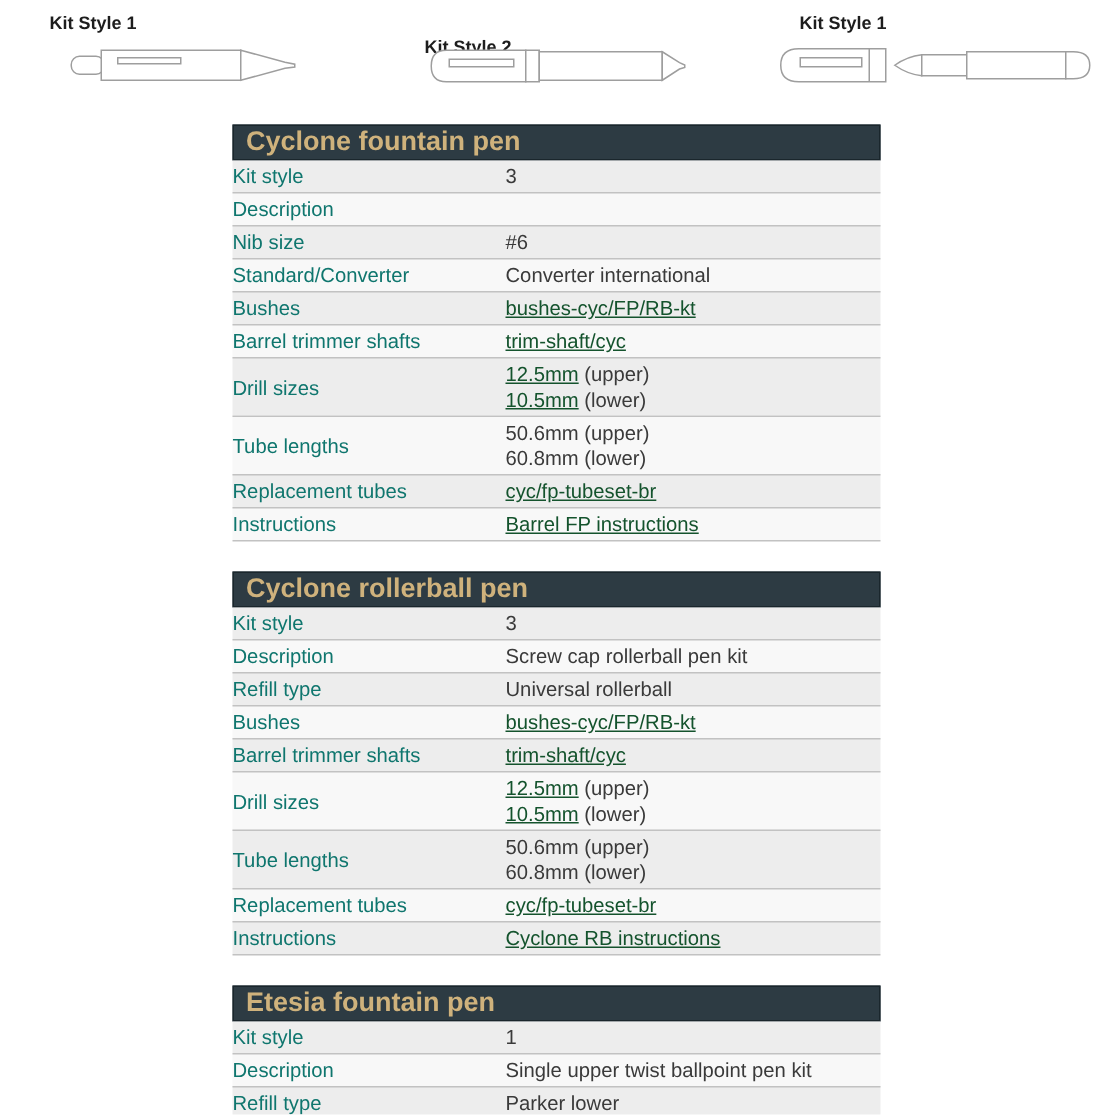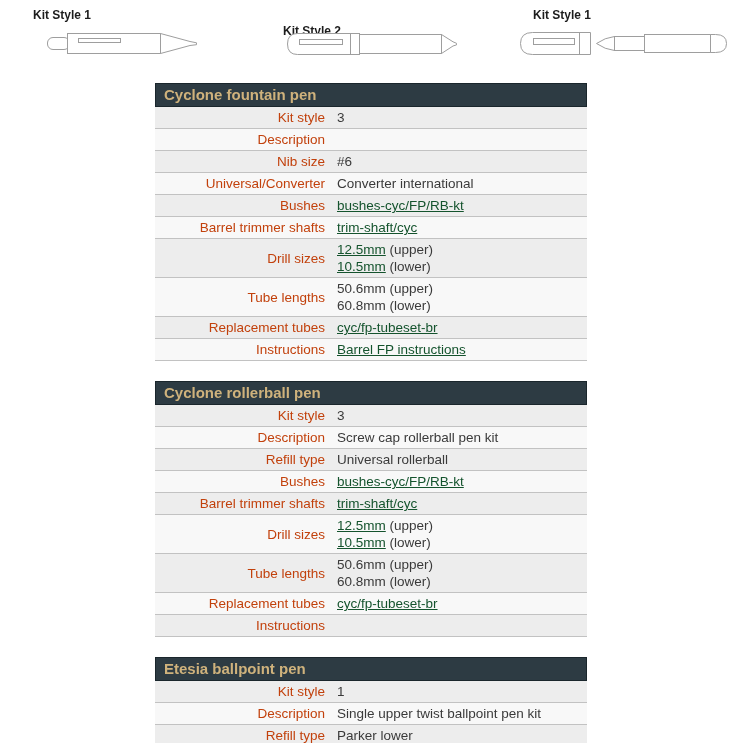--- a/index.html
+++ b/index.html
@@ -10,34 +10,34 @@
   }
   
   .kit-label{position:absolute;font-size:12px;font-weight:bold;color:#1d1d1d;white-space:nowrap;}
   .pen-svg{position:absolute;}
   .pen-svg svg{display:block;}
   
   .tables-wrap{position:absolute;left:155px;top:83px;width:432px;}
   .spec-table{margin-bottom:20px;border-bottom:1px solid #c2c2c2;}
   .spec-header{
     background:#2d3b43;border:1px solid #1a262c;
-    color:#cfb27c;font-weight:bold;font-size:15px;
+    color:#cfb27c;font-weight:bold;font-size:18px;
     padding:2px 8px 3px 8px;line-height:17px;height:17px;
   }
   .spec-body > .spec-row{
     display:flex;align-items:center;
     border-top:1px solid #c2c2c2;
     padding:2px 0;min-height:17px;
   }
   .spec-body > .spec-row:first-child{border-top:none;}
   .spec-body > .spec-row:nth-child(odd){background:#ededed;}
   .spec-body > .spec-row:nth-child(even){background:#f8f8f8;}
   .cell-label{
-    flex:0 0 170px;width:170px;text-align:right;
-    color:#c2410c;font-size:13.5px;line-height:17px;
+    flex:0 0 170px;width:170px;text-align:left;
+    color:#0f766e;font-size:13.5px;line-height:17px;
   }
   .cell-value{
     margin-left:12px;color:#3a3a3a;font-size:13.5px;line-height:17px;
   }
   .cell-value .vline{line-height:17px;}
   a.val-link{color:#14532d;text-decoration:underline;cursor:pointer;}
 </style>
 </head>
 <body>
 
@@ -92,21 +92,21 @@
         <div class="cell-value">3</div>
       </div>
       <div class="spec-row">
         <div class="cell-label">Description</div>
       </div>
       <div class="spec-row">
         <div class="cell-label">Nib size</div>
         <div class="cell-value">#6</div>
       </div>
       <div class="spec-row">
-        <div class="cell-label">Universal/Converter</div>
+        <div class="cell-label">Standard/Converter</div>
         <div class="cell-value">Converter international</div>
       </div>
       <div class="spec-row">
         <div class="cell-label">Bushes</div>
         <div class="cell-value"><a class="val-link">bushes-cyc/FP/RB-kt</a></div>
       </div>
       <div class="spec-row">
         <div class="cell-label">Barrel trimmer shafts</div>
         <div class="cell-value"><a class="val-link">trim-shaft/cyc</a></div>
       </div>
@@ -171,26 +171,27 @@
           <div class="vline">50.6mm (upper)</div>
           <div class="vline">60.8mm (lower)</div>
         </div>
       </div>
       <div class="spec-row">
         <div class="cell-label">Replacement tubes</div>
         <div class="cell-value"><a class="val-link">cyc/fp-tubeset-br</a></div>
       </div>
       <div class="spec-row">
         <div class="cell-label">Instructions</div>
+        <div class="cell-value"><a class="val-link">Cyclone RB instructions</a></div>
       </div>
     </div>
   </section>
 
   <section class="spec-table">
-    <header class="spec-header">Etesia ballpoint pen</header>
+    <header class="spec-header">Etesia fountain pen</header>
     <div class="spec-body">
       <div class="spec-row">
         <div class="cell-label">Kit style</div>
         <div class="cell-value">1</div>
       </div>
       <div class="spec-row">
         <div class="cell-label">Description</div>
         <div class="cell-value">Single upper twist ballpoint pen kit</div>
       </div>
       <div class="spec-row">

